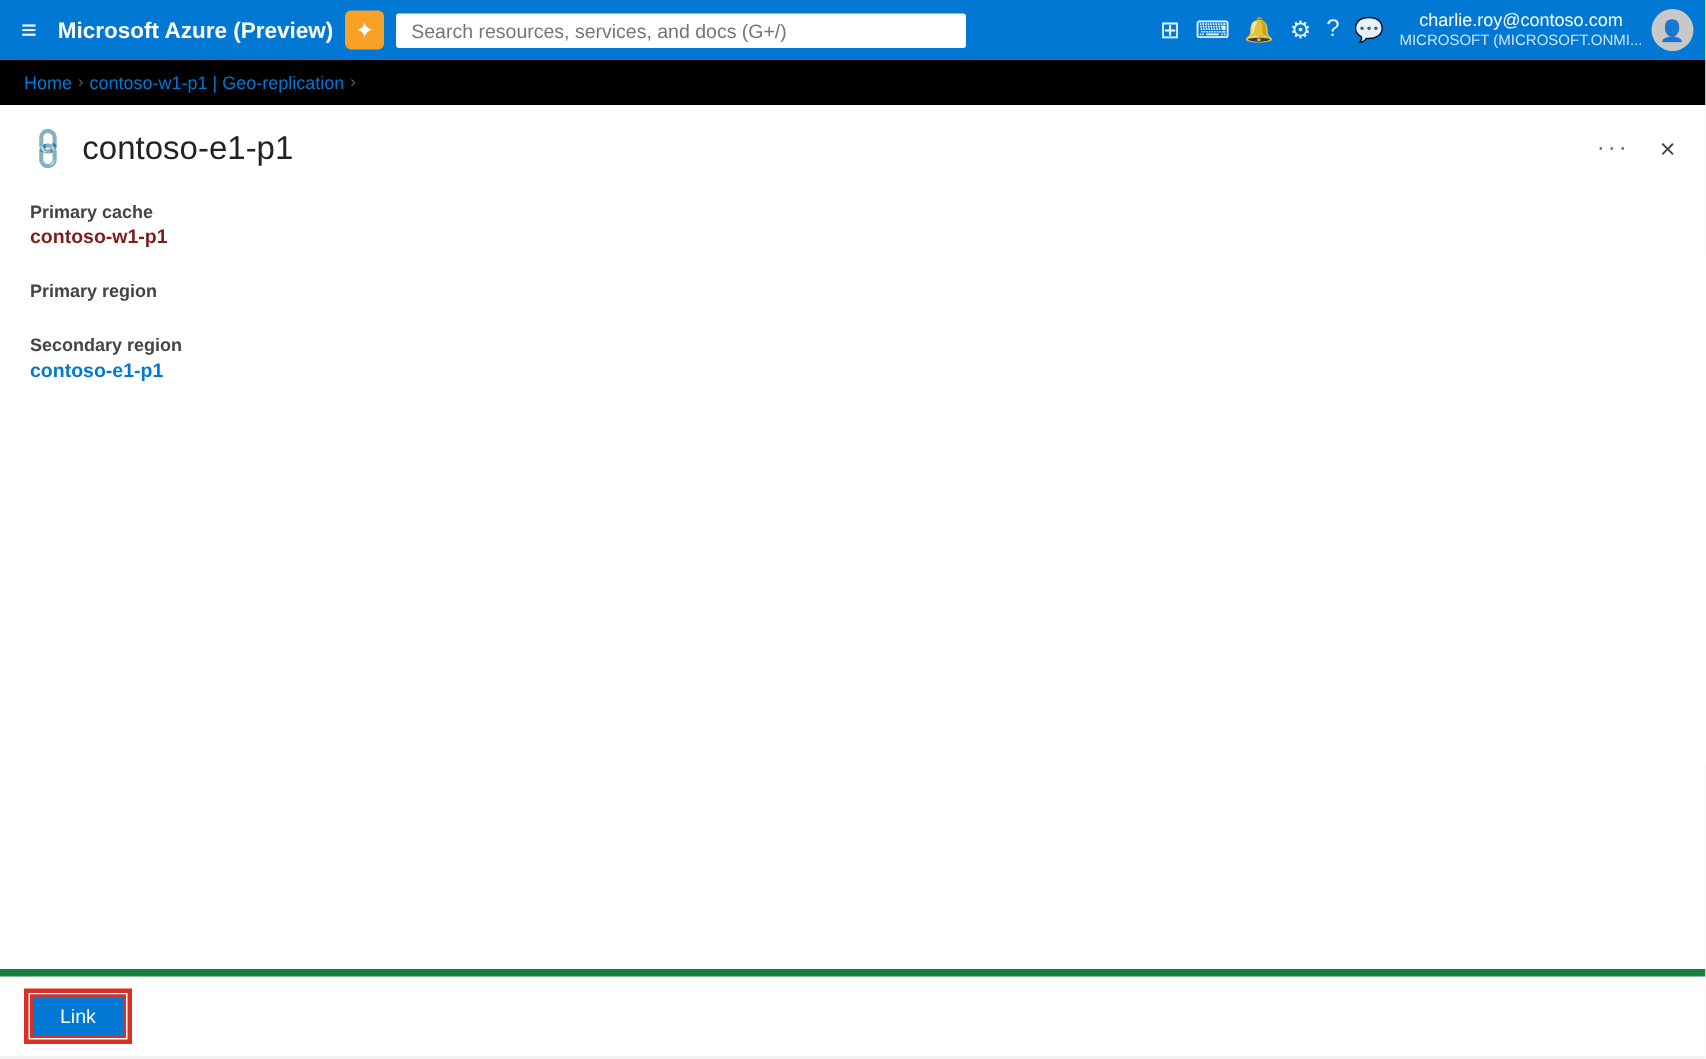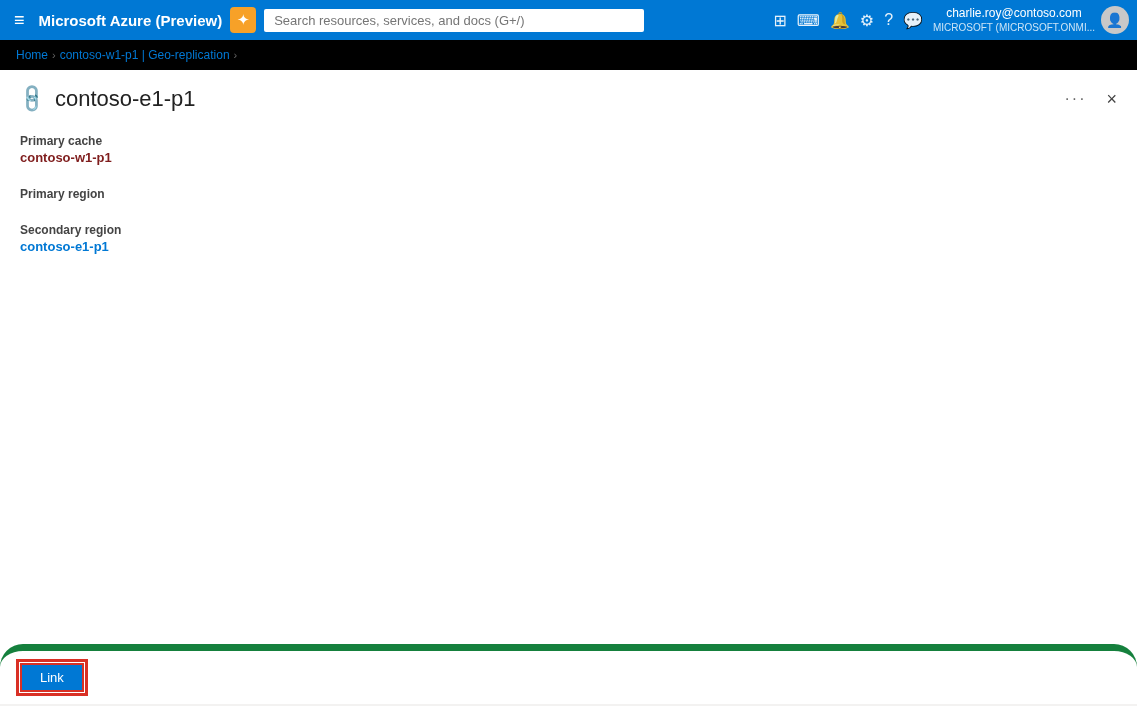--- a/index.html
+++ b/index.html
@@ -172,26 +172,25 @@
     }
     .field-value-link {
       font-size: 13px;
       color: #0078d4;
       cursor: pointer;
       text-decoration: none;
     }
 
     
     .panel-footer {
-      border-top: 7px solid #15803d;
+      border-top: 5px solid #15803d;
       padding: 12px 20px;
       display: flex;
       align-items: center;
       background: white;
-      border-radius: 23px;
     }
     .btn-link {
       background: #0078d4;
       color: white;
       border: 2px solid #d93025;
       padding: 5px 18px;
       font-size: 13px;
       cursor: pointer;
       font-family: inherit;
       outline: 3px solid #d93025;

